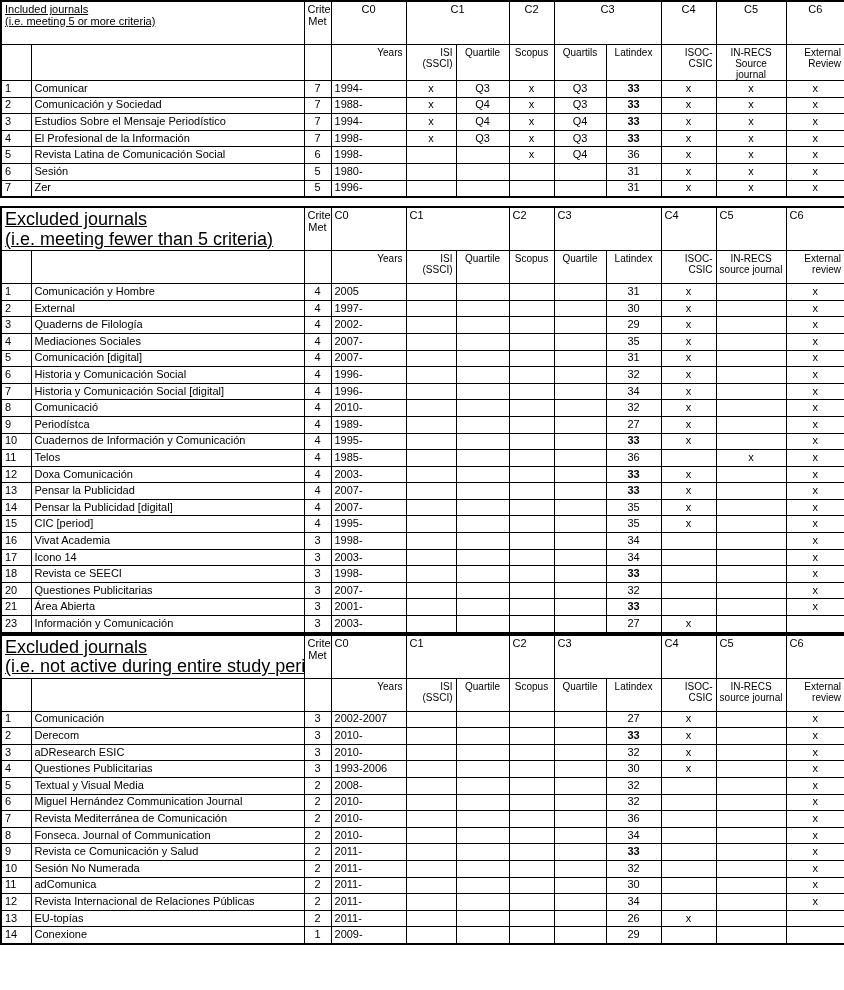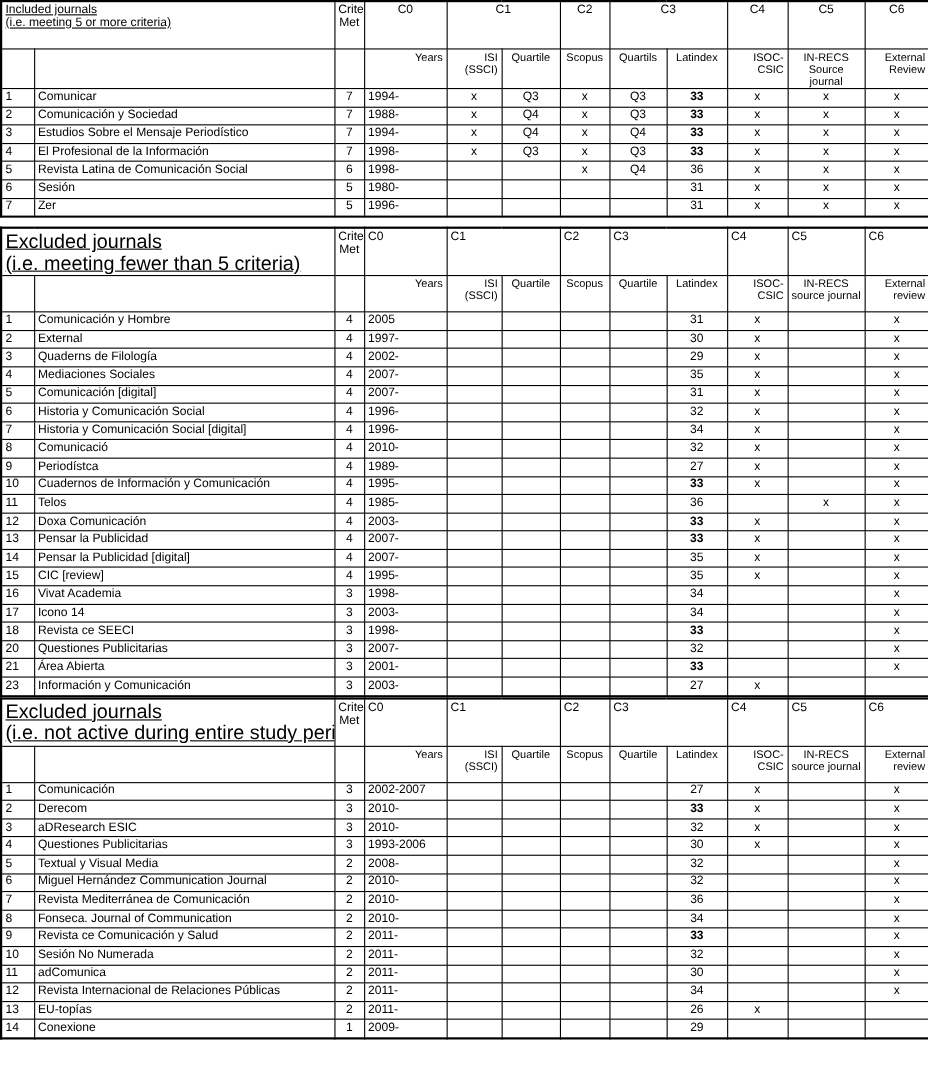--- a/index.html
+++ b/index.html
@@ -534,21 +534,21 @@
             <td class="ctr"></td>
             <td class="ctr"></td>
             <td class="ctr"></td>
             <td class="ctr">35</td>
             <td class="ctr">x</td>
             <td class="ctr"></td>
             <td class="ctr">x</td>
           </tr>
           <tr class="d">
             <td class="num">15</td>
-            <td class="title">CIC [review]</td>
+            <td class="title">CIC [period]</td>
             <td class="crit">4</td>
             <td class="yrs">1995-</td>
             <td class="ctr"></td>
             <td class="ctr"></td>
             <td class="ctr"></td>
             <td class="ctr"></td>
             <td class="ctr">35</td>
             <td class="ctr">x</td>
             <td class="ctr"></td>
             <td class="ctr">x</td>

